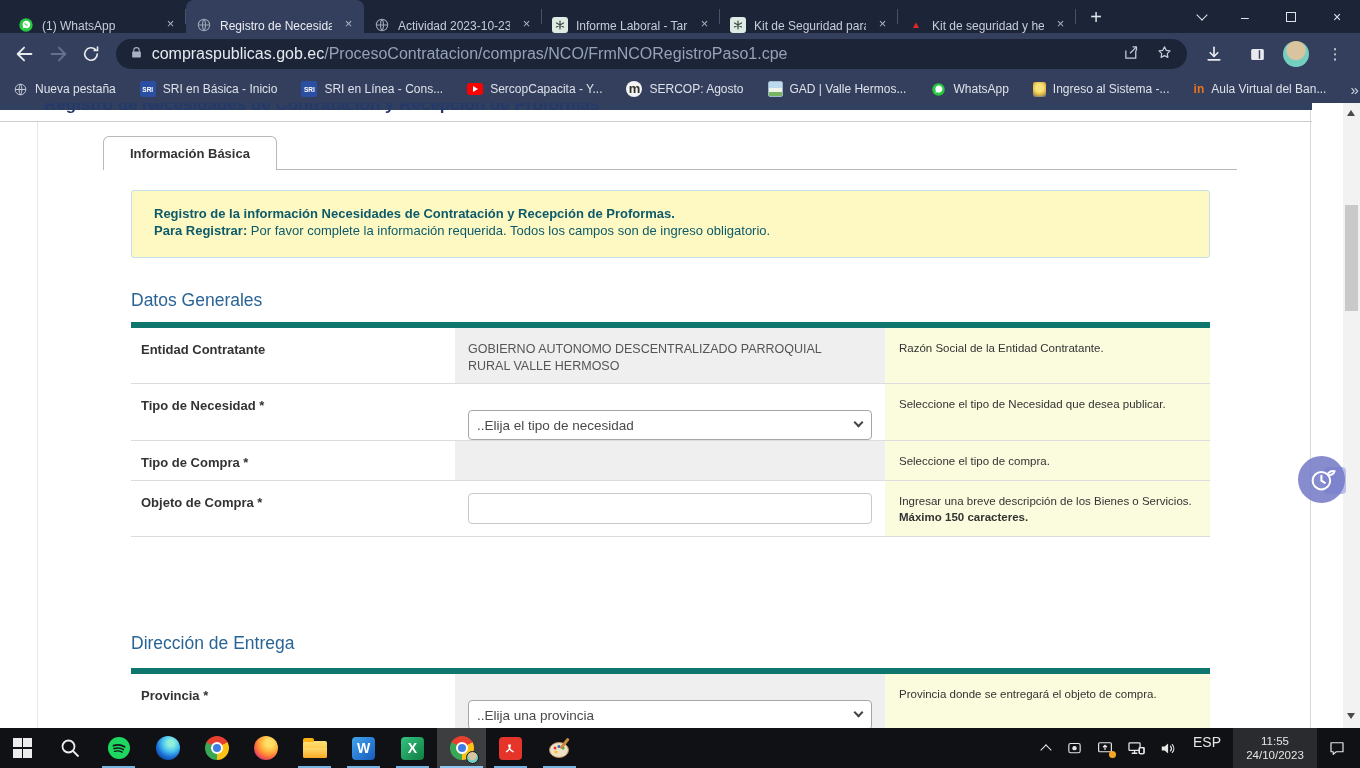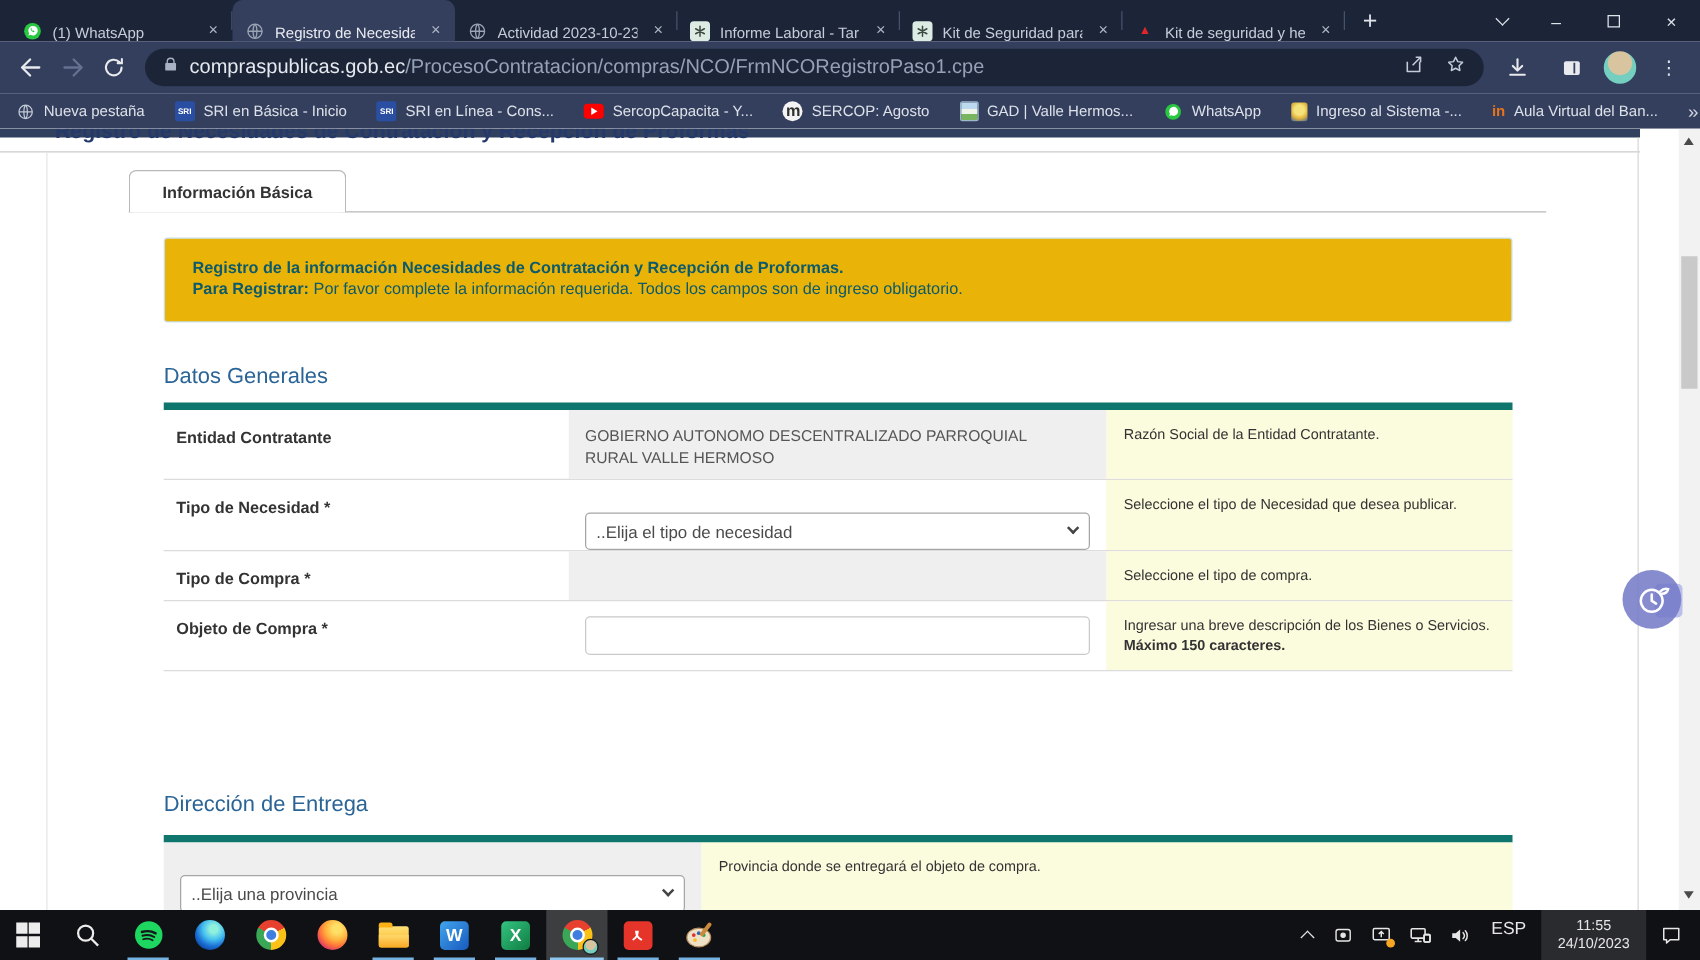--- a/index.html
+++ b/index.html
@@ -51,21 +51,21 @@
 
   
   .page{position:absolute;left:0;top:103px;width:1360px;height:625px;background:#fff;overflow:hidden}
   .page-head{position:absolute;left:0;top:0;width:1312px;height:19px;overflow:hidden;border-bottom:1px solid #ccc}
   .band{height:7px;background:#31405e}
   .ptitle{position:absolute;left:44px;top:-8px;font-size:17px;font-weight:bold;color:#253a6b;white-space:nowrap}
   .vline-l{position:absolute;left:37px;top:19px;bottom:0;width:1px;background:#e6e6e6}
   .vline-r{position:absolute;left:1310px;top:7px;bottom:0;width:1px;background:#d8d8d8}
   .formtab{position:absolute;left:103px;top:33px;height:34px;padding:0 26px;background:#fff;border:1px solid #b9b9b9;border-bottom:none;border-radius:6px 6px 0 0;display:flex;align-items:center;font-weight:bold;font-size:13px;color:#333;z-index:2}
   .tabline{position:absolute;left:103px;top:66px;width:1134px;height:1px;background:#b9b9b9;z-index:1}
-  .infobox{position:absolute;left:131px;top:87px;width:1079px;height:68px;background:#eab308;border:1px solid #c6dfe9;border-radius:3px;padding:14px 0 0 22px;font-size:13px;color:#0c5a6a;line-height:17px}
+  .infobox{position:absolute;left:131px;top:87px;width:1079px;height:68px;background:#fef9c3;border:1px solid #c6dfe9;border-radius:3px;padding:14px 0 0 22px;font-size:13px;color:#0c5a6a;line-height:17px}
   .sec-title{position:absolute;left:131px;font-size:17.5px;color:#2a6496}
   .rowtable{position:absolute;left:131px;width:1079px;border-top:6px solid #0f766e}
   .frow{display:flex;border-bottom:1px solid #dcdcdc}
   .rt2 .frow{border-bottom:none}
   .h57{min-height:56px}.h41{min-height:40px}.h72{min-height:71px}.h80{min-height:80px}
   .cl{width:324px;padding:14px 10px 0 10px;font-weight:bold;font-size:13px;color:#333}
   .cm{width:430px;position:relative}
   .cm.gray{background:#efefef}
   .ch{flex:1;background:#fbfbde;padding:12px 16px 0 14px;font-size:11.5px;color:#333;line-height:16px}
   .ch .b{font-weight:bold}
@@ -351,20 +351,21 @@
           <div>Ingresar una breve descripción de los Bienes o Servicios.</div>
           <div class="b">Máximo 150 caracteres.</div>
         </div>
       </div>
     </div>
 
     <div class="sec-title" style="top:530px">Dirección de Entrega</div>
 
     <div class="rowtable rt2" style="top:565px">
       <div class="frow h80">
+        <div class="cl">Provincia *</div>
         <div class="cm gray">
           <div class="selwrap">
             <select><option>..Elija una provincia</option></select>
             <span class="selchev"></span>
           </div>
         </div>
         <div class="ch">Provincia donde se entregará el objeto de compra.</div>
       </div>
     </div>
 

